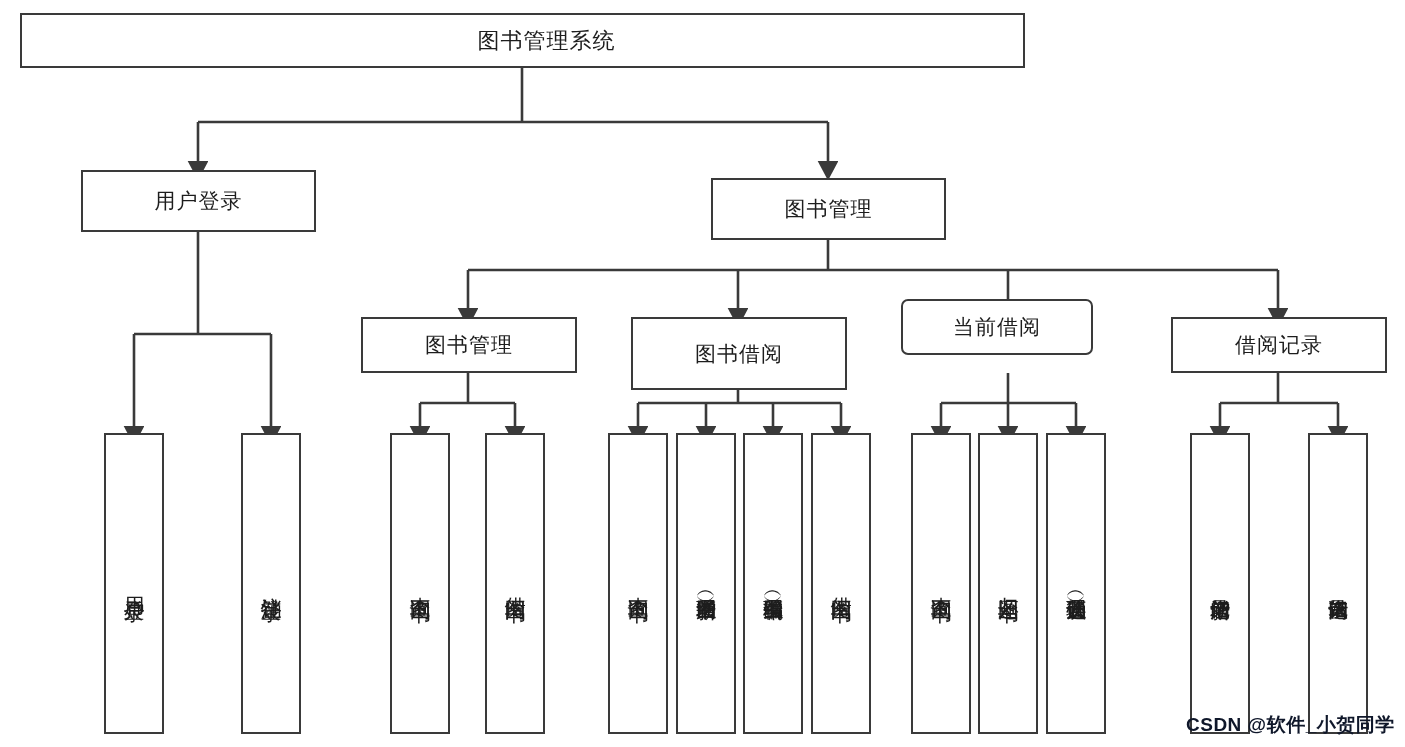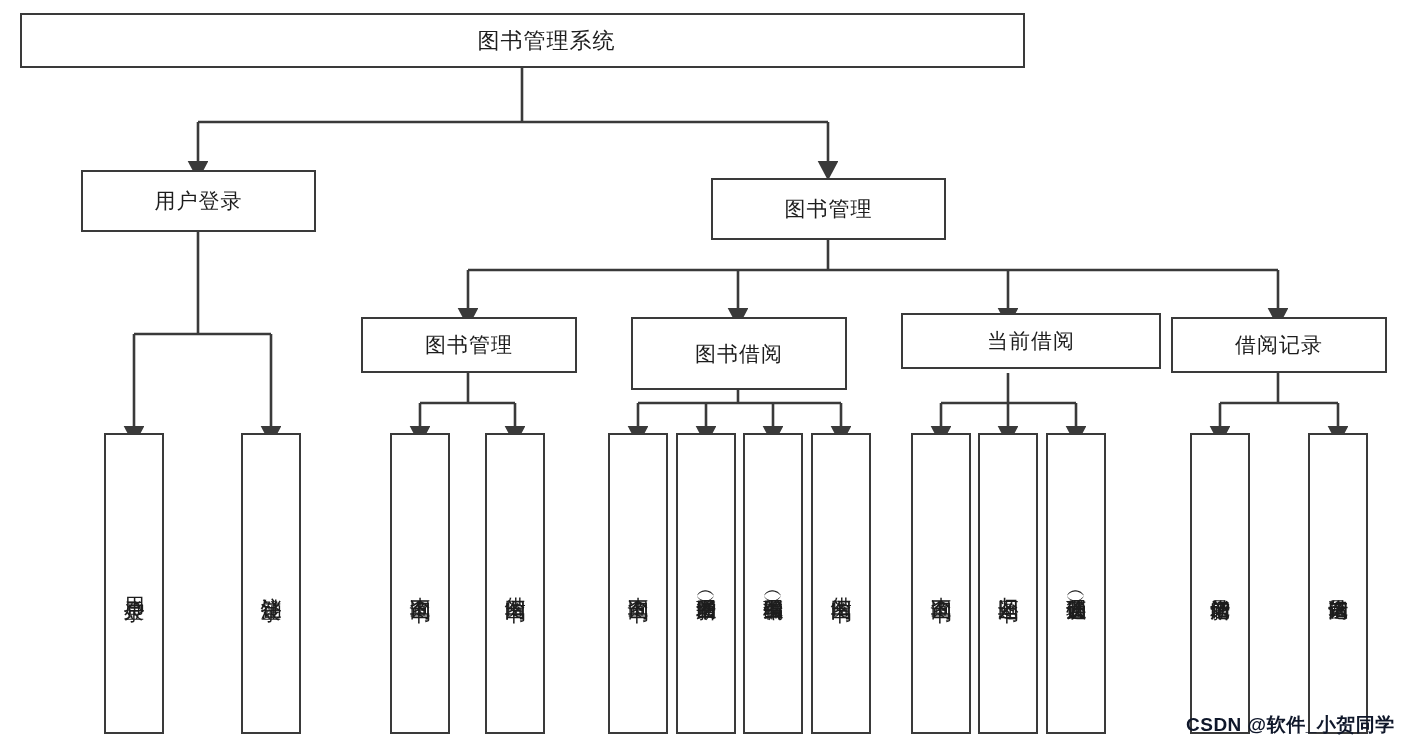--- a/index.html
+++ b/index.html
@@ -108,21 +108,21 @@
     </g>
   </svg>
 
   <div class="node root horiz" style="left:20px;top:13px;width:1005px;height:55px;padding-left:48px;">图书管理系统</div>
 
   <div class="node horiz" style="left:81px;top:170px;width:235px;height:62px;">用户登录</div>
   <div class="node horiz" style="left:711px;top:178px;width:235px;height:62px;">图书管理</div>
 
   <div class="node horiz" style="left:361px;top:317px;width:216px;height:56px;">图书管理</div>
   <div class="node horiz" style="left:631px;top:317px;width:216px;height:73px;">图书借阅</div>
-  <div class="node horiz" style="left:901px;top:313px;width:260px;height:56px;">当前借阅</div>
+  <div class="node horiz" style="left:901px;top:299px;width:192px;height:56px;border-radius:7px;">当前借阅</div>
   <div class="node horiz" style="left:1171px;top:317px;width:216px;height:56px;font-family:Liberation Mono, monospace;">借阅记录</div>
 
   <div class="node vert" style="left:104px;top:433px;width:60px;height:301px;">
     <span class="vtext">用户登录</span>
   </div>
   <div class="node vert" style="left:241px;top:433px;width:60px;height:301px;">
     <span class="vtext">注销登录</span>
   </div>
 
   <div class="node vert" style="left:390px;top:433px;width:60px;height:301px;">

